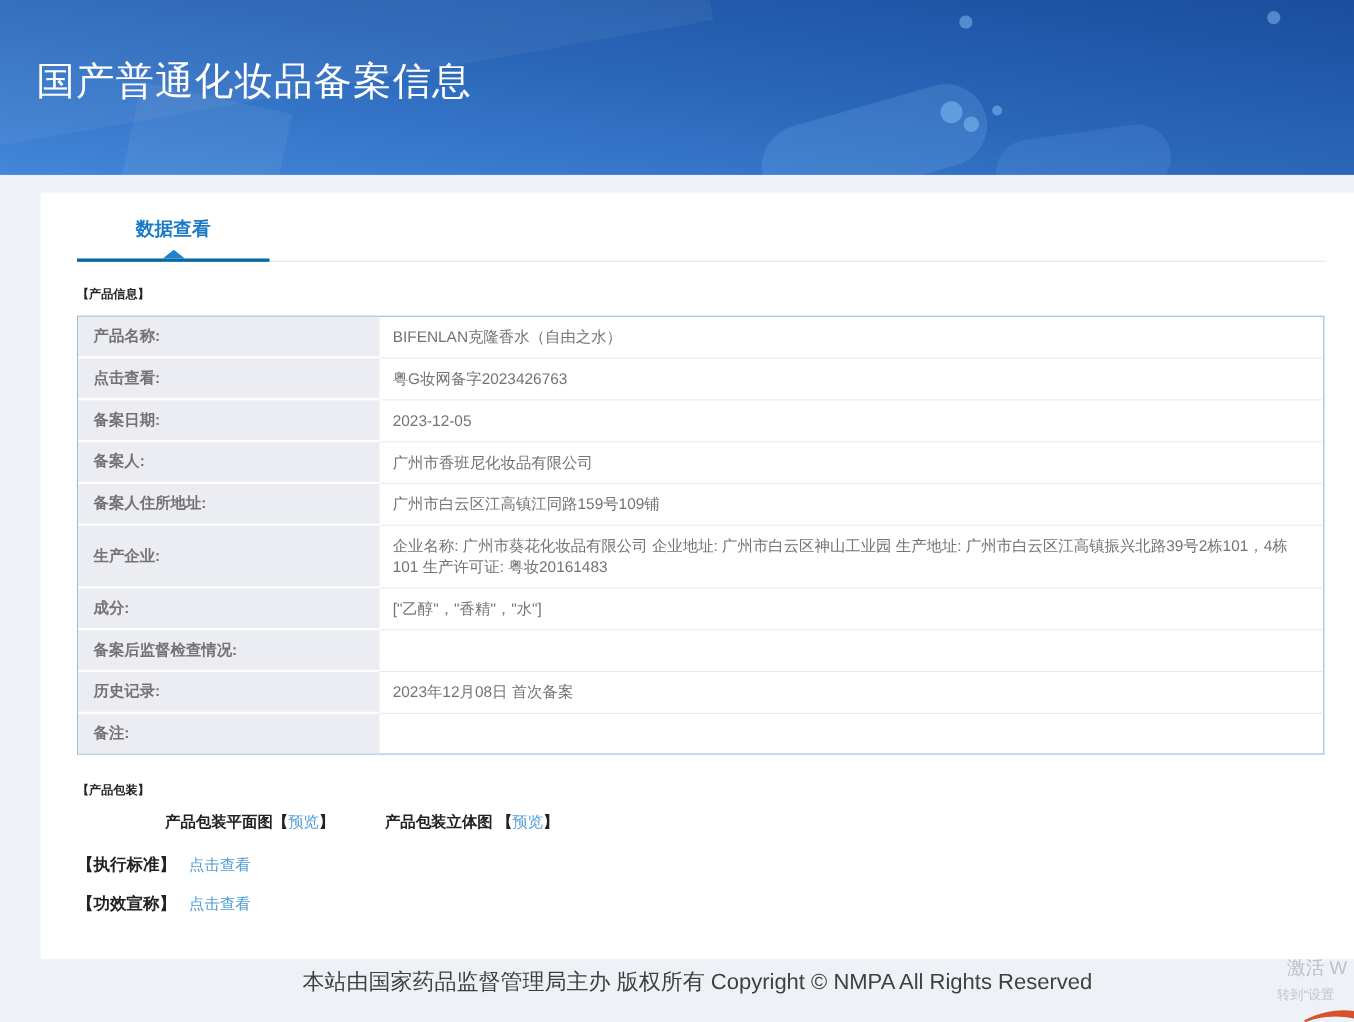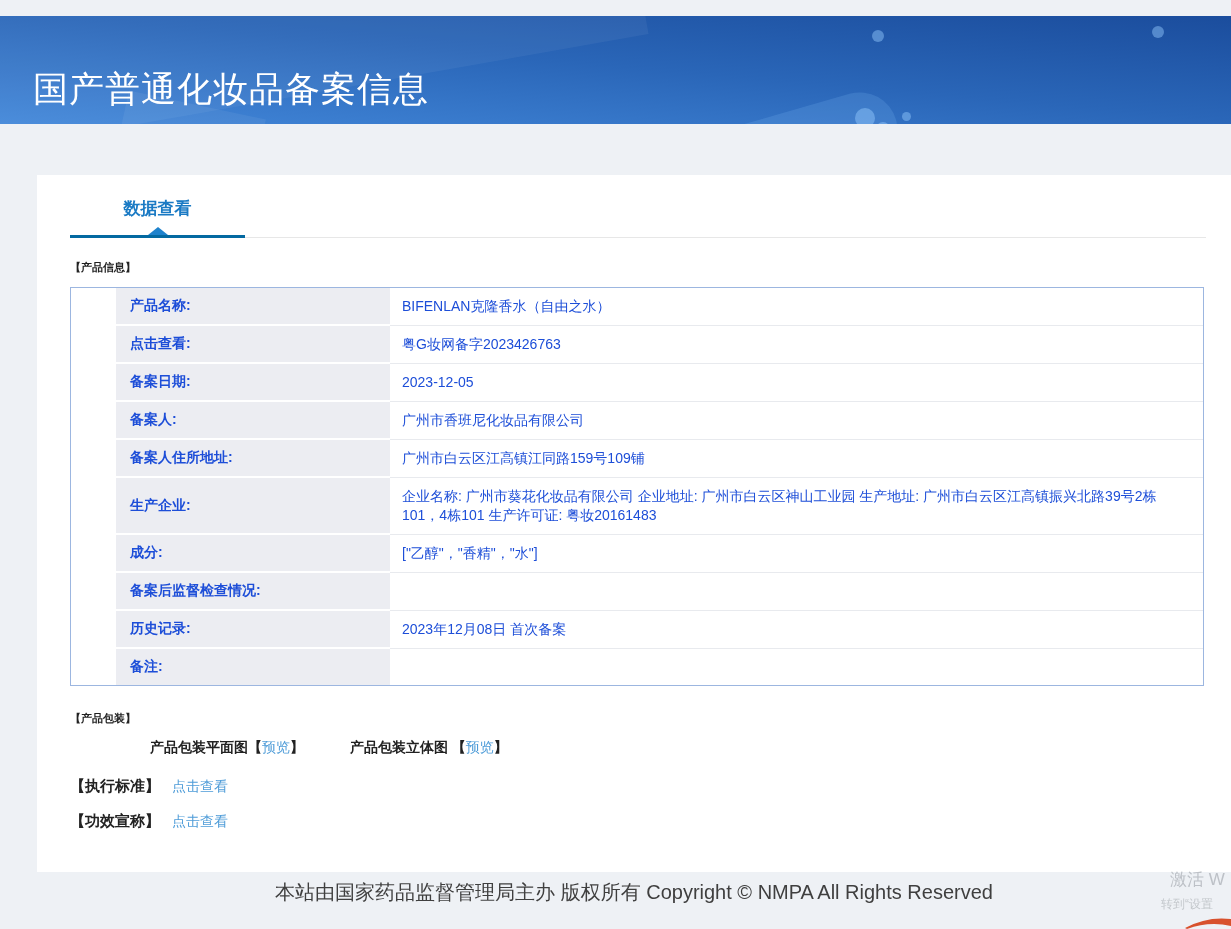--- a/index.html
+++ b/index.html
@@ -4,21 +4,21 @@
 <style>
   html,body{margin:0;padding:0;}
   body{
     width:1231px;height:929px;position:relative;overflow:hidden;
     background:#eef1f5;
     font-family:"Liberation Sans","DejaVu Sans",sans-serif;
     color:#333;
   }
   
   .banner{
-    position:absolute;left:0;top:16px;width:1231px;height:108px;
+    position:absolute;left:0;top:0;width:1231px;height:159px;
     background:linear-gradient(to top right,#4287d9 0%,#2a66b8 52%,#1b4d9d 100%);
     overflow:hidden;
   }
   .banner h1{
     position:absolute;left:33px;top:50px;margin:0;
     font-size:35px;font-weight:500;color:#ffffff;letter-spacing:1px;
   }
   .deco{position:absolute;}
   .deco.band{left:-60px;top:-80px;width:700px;height:160px;background:rgba(255,255,255,.05);transform:rotate(-10deg);}
   .deco.blob1{left:690px;top:95px;width:210px;height:75px;border-radius:38px;background:rgba(125,185,245,.20);transform:rotate(-16deg);}
@@ -50,21 +50,21 @@
     width:0;height:0;border-left:10px solid transparent;border-right:10px solid transparent;
     border-bottom:8px solid #1e82cc;
   }
   .section-heading{
     margin:22px 0 12px 33px;font-size:11px;font-weight:bold;color:#222;
   }
   
   table.info-table{
     margin-left:33px;width:1134px;
     border:1px solid #9cb6e0;border-collapse:separate;border-spacing:0;
-    font-size:14px;color:#1d4ed8;padding-left:45px;
+    font-size:14px;color:#737373;
   }
   table.info-table td{vertical-align:middle;}
   td.lbl{
     width:250px;background:#ecedf2;font-weight:bold;
     padding:9px 10px 9px 14px;border-bottom:2px solid #ffffff;
   }
   td.val{
     padding:9px 14px 9px 12px;border-bottom:1px solid #e8eaee;line-height:19px;
   }
   tr:last-child td{border-bottom:none;}

